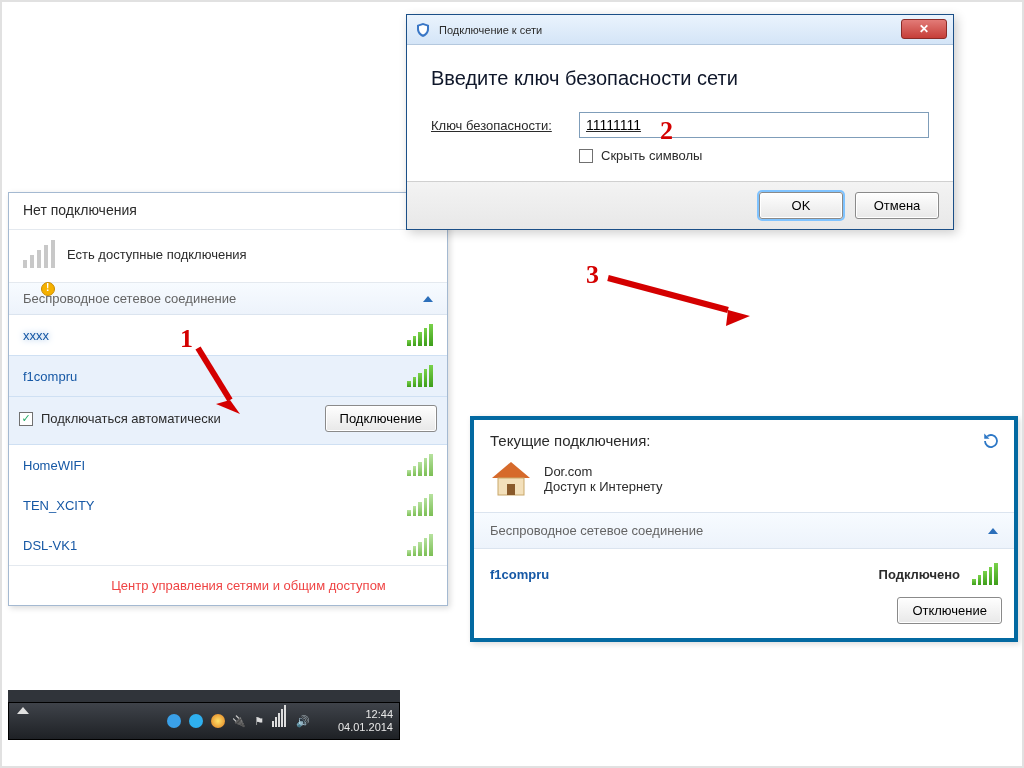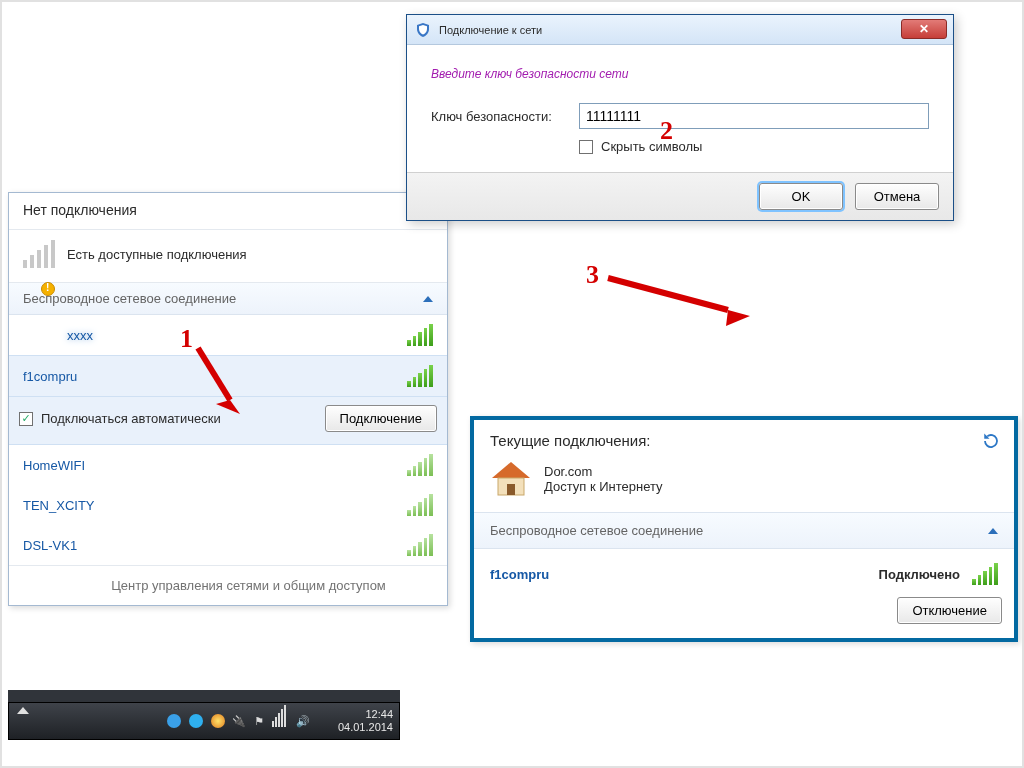--- a/index.html
+++ b/index.html
@@ -82,22 +82,22 @@
     padding:5px 14px;
     font-size:13px;
     box-shadow: inset 0 0 0 1px #fff;
     cursor:pointer;
   }
   .np-footer {
     padding:12px 0;
     text-align:center;
     border-top:1px solid #e4e9ef;
   }
-  .np-footer a { color:#737373; text-decoration:none;margin-left:41px; }
-  .blur { color: transparent; text-shadow: 0 0 6px #7aa8d8; margin-left: 44px; }
+  .np-footer a { color:#ef4444; text-decoration:none;margin-left:41px; }
+  .blur { color: transparent; text-shadow: 0 0 6px #7aa8d8; }
 
   
   .taskbar {
     position:absolute; left:6px; top:742px; width:392px; height:38px;
     background: linear-gradient(#3f434a,#1e2125);
     display:flex; align-items:center; justify-content:flex-end;
     padding:0 6px; color:#e8e8e8; font-size:11px;
     border:1px solid #000;
   }
   .taskbar { top: 700px; }
@@ -135,26 +135,25 @@
   .tb-close {
     position:absolute; right:6px; top:4px;
     width:46px; height:20px;
     background: linear-gradient(#e27b77,#c63e38);
     border:1px solid #8a2b27;
     border-radius:3px;
     display:flex;align-items:center;justify-content:center;
     color:#fff; font-size:12px; font-weight:bold;
   }
   .dialog-head {
-    color:#a21caf; font-size:12px;
+    color:#0f172a; font-size:20px;
     padding:22px 24px 14px 24px;
-    font-style:italic;
   }
   .dialog-body { padding:8px 24px 18px 24px; }
-  .field-row { display:flex; align-items:center; gap:18px; margin-bottom:10px; }
+  .field-row { display:flex; align-items:center; gap:18px; margin-bottom:10px;text-decoration:underline; }
   .field-label { width:130px; }
   .text-input {
     flex:1; height:26px; border:1px solid #7f9db9; padding:0 6px;
     font-size:14px; font-family:inherit;
   }
   .hide-row { display:flex; align-items:center; gap:8px; margin-left:148px; }
   .dialog-footstrip {
     background: linear-gradient(#f3f3f3,#e8e8e8);
     border-top:1px solid #d0d0d0;
     padding:10px 14px;

